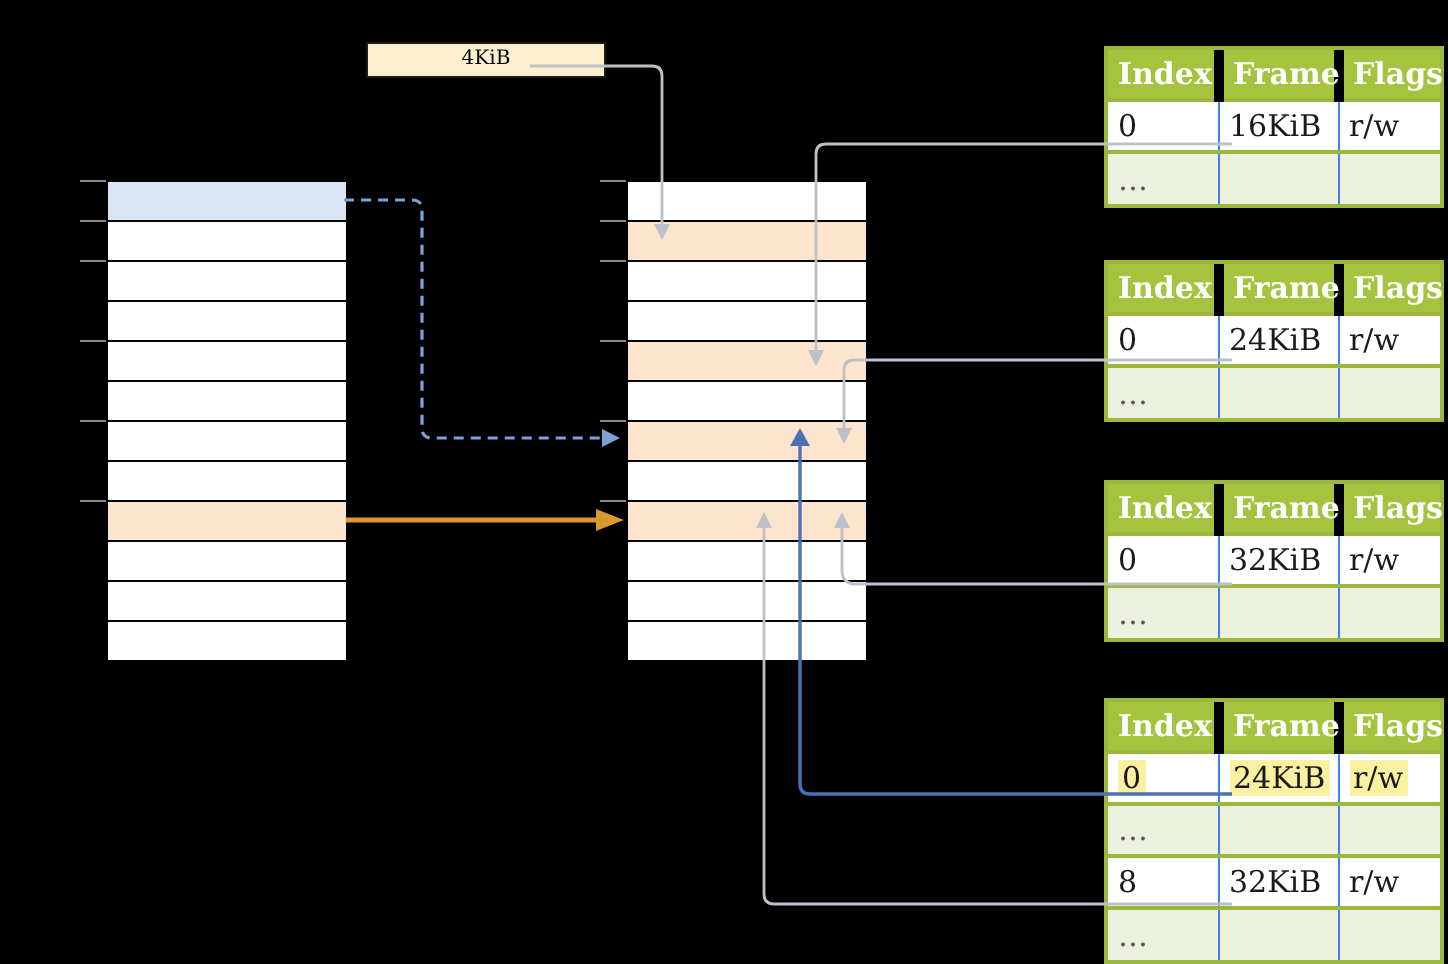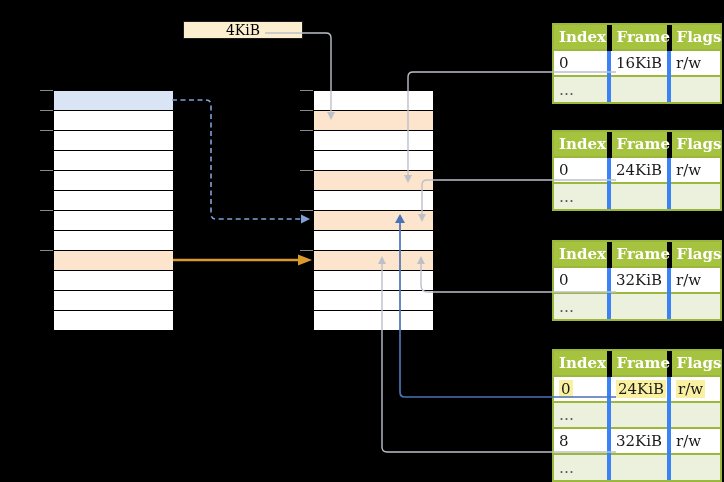--- a/index.html
+++ b/index.html
@@ -10,32 +10,32 @@
   .mem-col.left{left:53px;}
   .mem-col.mid{left:313px;}
   .mrow{height:19px;border-bottom:1px solid #000;background:#fff;}
   .mrow:last-child{border-bottom:none;}
   .mrow.blue{background:var(--blue-row);}
   .mrow.peach{background:var(--peach);}
   .tick{position:absolute;width:13px;height:0;border-top:1px solid #8a8a8a;}
   
   .kib-label{position:absolute;left:183px;top:21px;width:120px;height:18px;
              background:var(--label-cream);border:1px solid #1c1c1c;box-sizing:border-box;
-             text-align:center;font-size:14px;line-height:16px;color:#000;}
+             text-align:center;font-size:10px;line-height:16px;color:#000;}
   
   .pt{position:absolute;left:552px;width:170px;border:2px solid var(--border-green);
       background:#fff;box-sizing:border-box;}
   .pt table{border-collapse:collapse;width:100%;table-layout:fixed;
             font-family:"DejaVu Serif", serif;font-size:15px;}
   .pt th{background:var(--header-green);color:#fff;font-weight:bold;text-align:left;
          padding:0 5px;height:25px;border-left:5px solid #000000;box-sizing:border-box;
          font-size:15px;}
   .pt th:first-child{border-left:none;}
   .pt td{padding:0 5px;height:26px;border-top:2px solid var(--border-green);
-         border-left:4px solid #3b82f6;box-sizing:border-box;color:#1a1a1a;
+         border-left:1px solid #3b82f6;box-sizing:border-box;color:#1a1a1a;
          overflow:hidden;white-space:nowrap;}
   .pt td:first-child{border-left:none;}
   .pt tr.shaded td{background:var(--shaded-row);color:#565656;}
   .hl{background:var(--highlight-yellow);padding:0 2px;}
   
   .overlay{position:absolute;left:0;top:0;width:724px;height:482px;pointer-events:none;}
   .c-gray{stroke:var(--gray-connector);fill:none;stroke-width:1.4;}
   .h-gray{fill:var(--gray-connector);stroke:none;}
   .c-blue{stroke:var(--blue-solid);fill:none;stroke-width:1.7;}
   .h-blue{fill:var(--blue-solid);stroke:none;}

